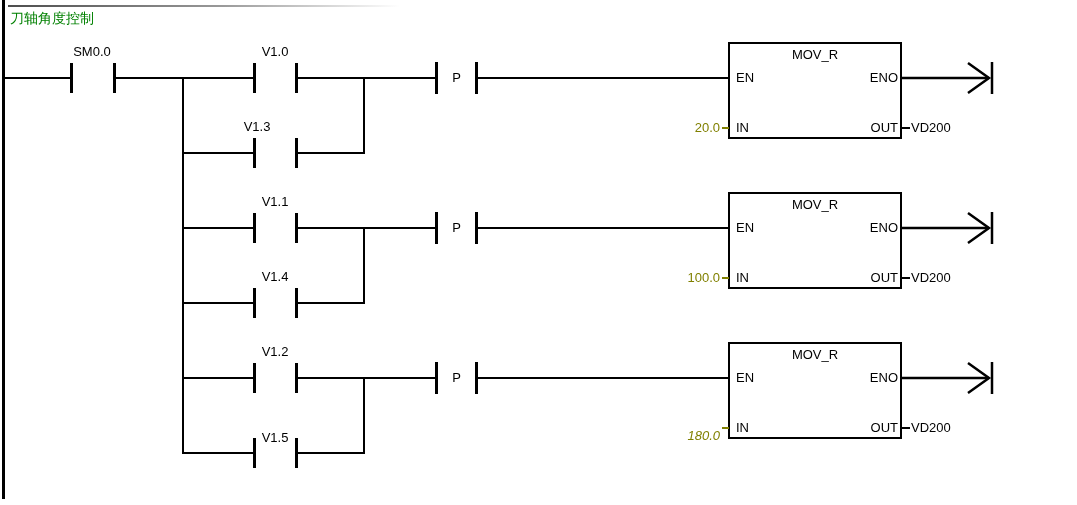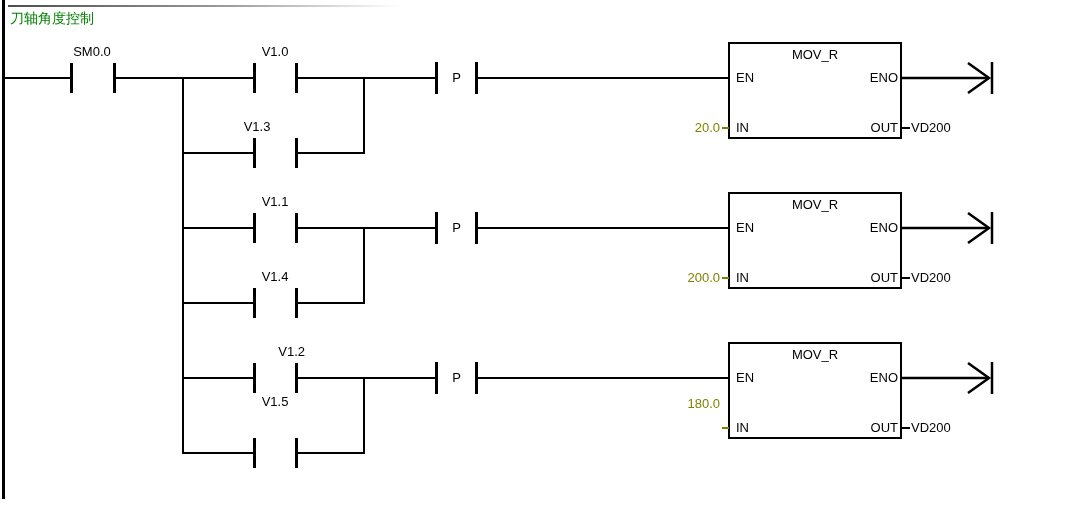--- a/index.html
+++ b/index.html
@@ -112,61 +112,61 @@
     <div class="bar" style="left:40px;"></div>
     <div class="t tc">P</div>
   </div>
 
   <div class="block" style="left:728px;top:192px;"></div>
   <div class="t tc" style="left:728px;top:197px;width:174px;">MOV_R</div>
   <div class="t" style="left:736px;top:220px;">EN</div>
   <div class="t tr" style="left:818px;top:220px;width:80px;">ENO</div>
   <div class="t" style="left:736px;top:270px;">IN</div>
   <div class="t tr" style="left:818px;top:270px;width:80px;">OUT</div>
-  <div class="t tr olive" style="left:618px;top:270px;width:102px;">200.0</div>
+  <div class="t tr olive" style="left:618px;top:270px;width:102px;">100.0</div>
   <div class="h" style="left:722px;top:277px;width:7px;background:var(--operand-value,#808000);"></div>
   <div class="h" style="left:902px;top:277px;width:8px;"></div>
   <div class="t" style="left:911px;top:270px;">VD200</div>
   <svg class="arrow" style="left:900px;top:210px;" viewBox="0 0 100 36">
     <line x1="0" y1="18" x2="89" y2="18"></line>
     <polyline points="68,3 89,18 68,33"></polyline>
     <line x1="92" y1="2" x2="92" y2="34"></line>
   </svg>
 
   <div class="h" style="left:183px;top:377px;width:70px;"></div>
   <div class="h" style="left:298px;top:377px;width:137px;"></div>
   <div class="h" style="left:478px;top:377px;width:252px;"></div>
   <div class="h" style="left:183px;top:452px;width:70px;"></div>
   <div class="h" style="left:298px;top:452px;width:67px;"></div>
 
-  <div class="t tc" style="left:245px;top:344px;width:60px;text-align:right;">V1.2</div>
+  <div class="t tc" style="left:245px;top:344px;width:60px;">V1.2</div>
   <div class="contact" style="left:253px;top:363px;">
     <div class="bar" style="left:0;"></div>
     <div class="bar" style="left:42px;"></div>
   </div>
 
-  <div class="t tc" style="left:245px;top:394px;width:60px;">V1.5</div>
+  <div class="t tc" style="left:245px;top:430px;width:60px;">V1.5</div>
   <div class="contact" style="left:253px;top:438px;">
     <div class="bar" style="left:0;"></div>
     <div class="bar" style="left:42px;"></div>
   </div>
 
   <div class="pcontact" style="left:435px;top:362px;">
     <div class="bar" style="left:0;"></div>
     <div class="bar" style="left:40px;"></div>
     <div class="t tc">P</div>
   </div>
 
   <div class="block" style="left:728px;top:342px;"></div>
   <div class="t tc" style="left:728px;top:347px;width:174px;">MOV_R</div>
   <div class="t" style="left:736px;top:370px;">EN</div>
   <div class="t tr" style="left:818px;top:370px;width:80px;">ENO</div>
   <div class="t" style="left:736px;top:420px;">IN</div>
   <div class="t tr" style="left:818px;top:420px;width:80px;">OUT</div>
-  <div class="t tr olive" style="left:618px;top:396px;width:102px;">180.0</div>
+  <div class="t tr olive" style="left:618px;top:428px;width:102px;font-style:italic;">180.0</div>
   <div class="h" style="left:722px;top:427px;width:7px;background:var(--operand-value,#808000);"></div>
   <div class="h" style="left:902px;top:427px;width:8px;"></div>
   <div class="t" style="left:911px;top:420px;">VD200</div>
   <svg class="arrow" style="left:900px;top:360px;" viewBox="0 0 100 36">
     <line x1="0" y1="18" x2="89" y2="18"></line>
     <polyline points="68,3 89,18 68,33"></polyline>
     <line x1="92" y1="2" x2="92" y2="34"></line>
   </svg>
 
 </div>

